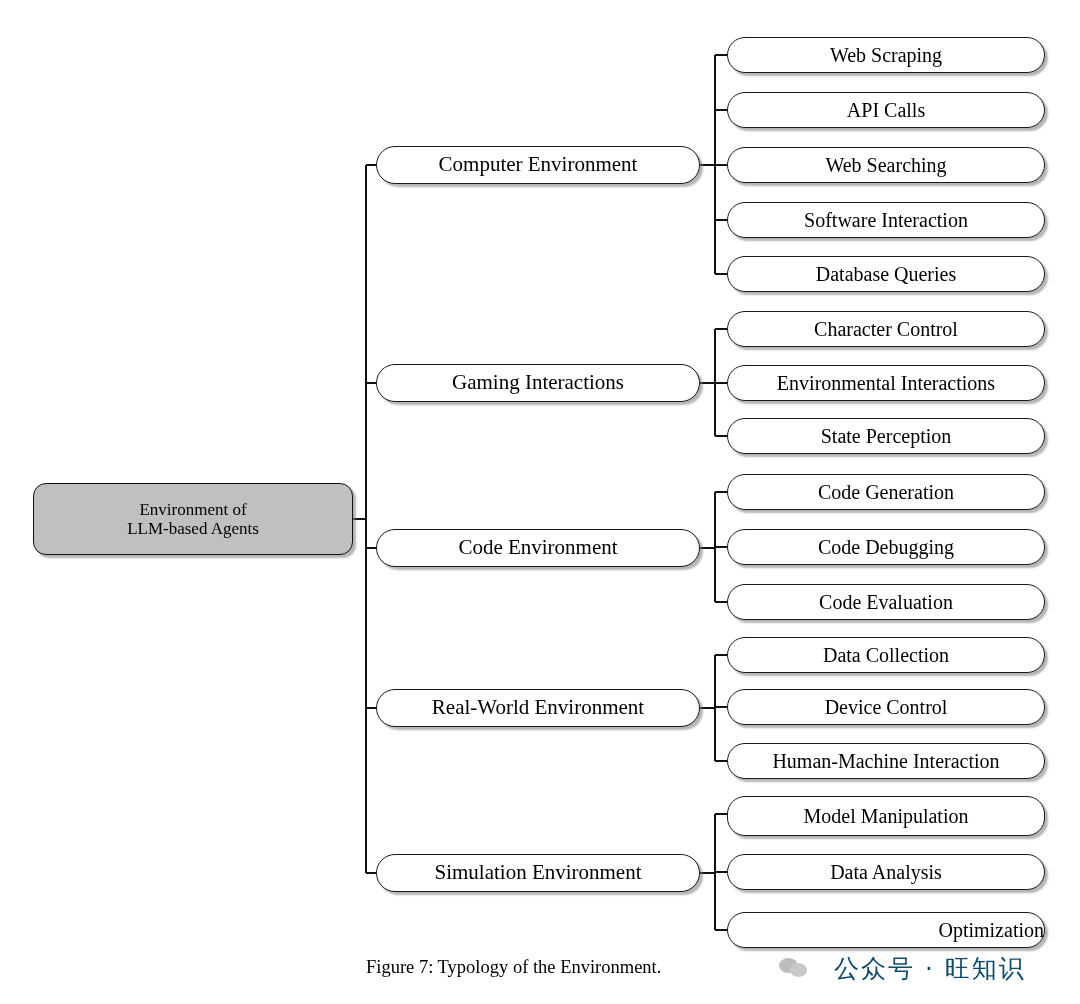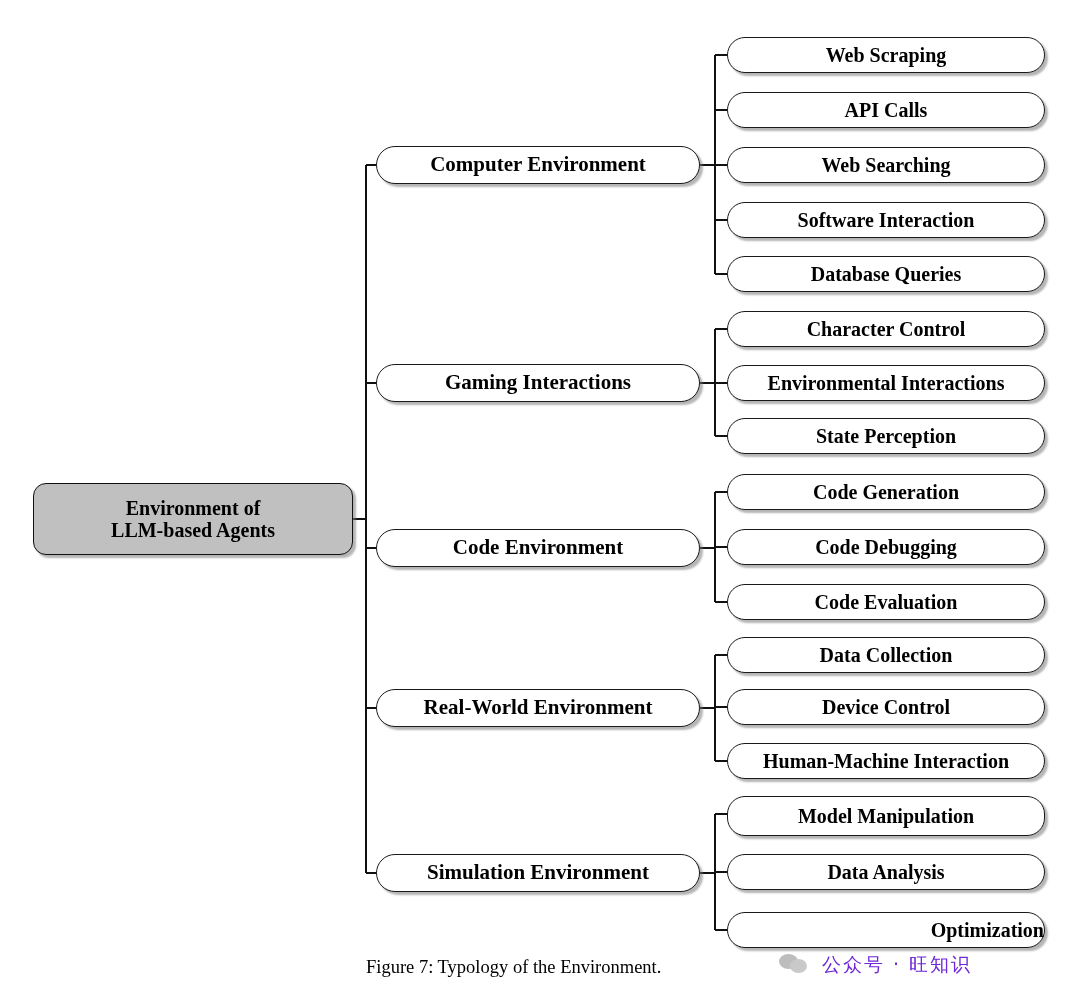--- a/index.html
+++ b/index.html
@@ -31,28 +31,27 @@
     box-sizing: border-box;
     display: flex;
     align-items: center;
     justify-content: center;
     text-align: center;
     background: #ffffff;
     border: 1.6px solid #1a1a1a;
     box-shadow: 3px 3px 2px rgba(120,120,120,0.55);
     line-height: 1.12;
     z-index: 2;
-    font-weight: bold;
   }
   .node-root {
     background: #c0c0c0;
     border: 1.8px solid #111111;
     border-radius: 13px;
     flex-direction: column;
-    font-size: 20px;
+    font-size: 17px;
   }
   .node-l2 {
     border-radius: 19px;
     font-size: 21px;
   }
   .node-leaf {
     border-radius: 18px;
     font-size: 20px;
   }
   .node-root .line {
@@ -66,24 +65,24 @@
     font-size: 18.5px;
     white-space: nowrap;
     z-index: 3;
   }
   .watermark {
     position: absolute;
     left: 779px;
     top: 952px;
     display: flex;
     align-items: center;
-    gap: 13px;
-    color: #6d28d9;
+    gap: 25px;
+    color: #0c4a6e;
     font-family: "DejaVu Sans", "Liberation Sans", sans-serif;
-    font-size: 19px;
+    font-size: 25px;
     letter-spacing: 2px;
     white-space: nowrap;
     z-index: 4;
   }
   .watermark .wm-icon {
     display: inline-block;
     width: 30px;
     height: 26px;
     position: relative;
     flex: none;

